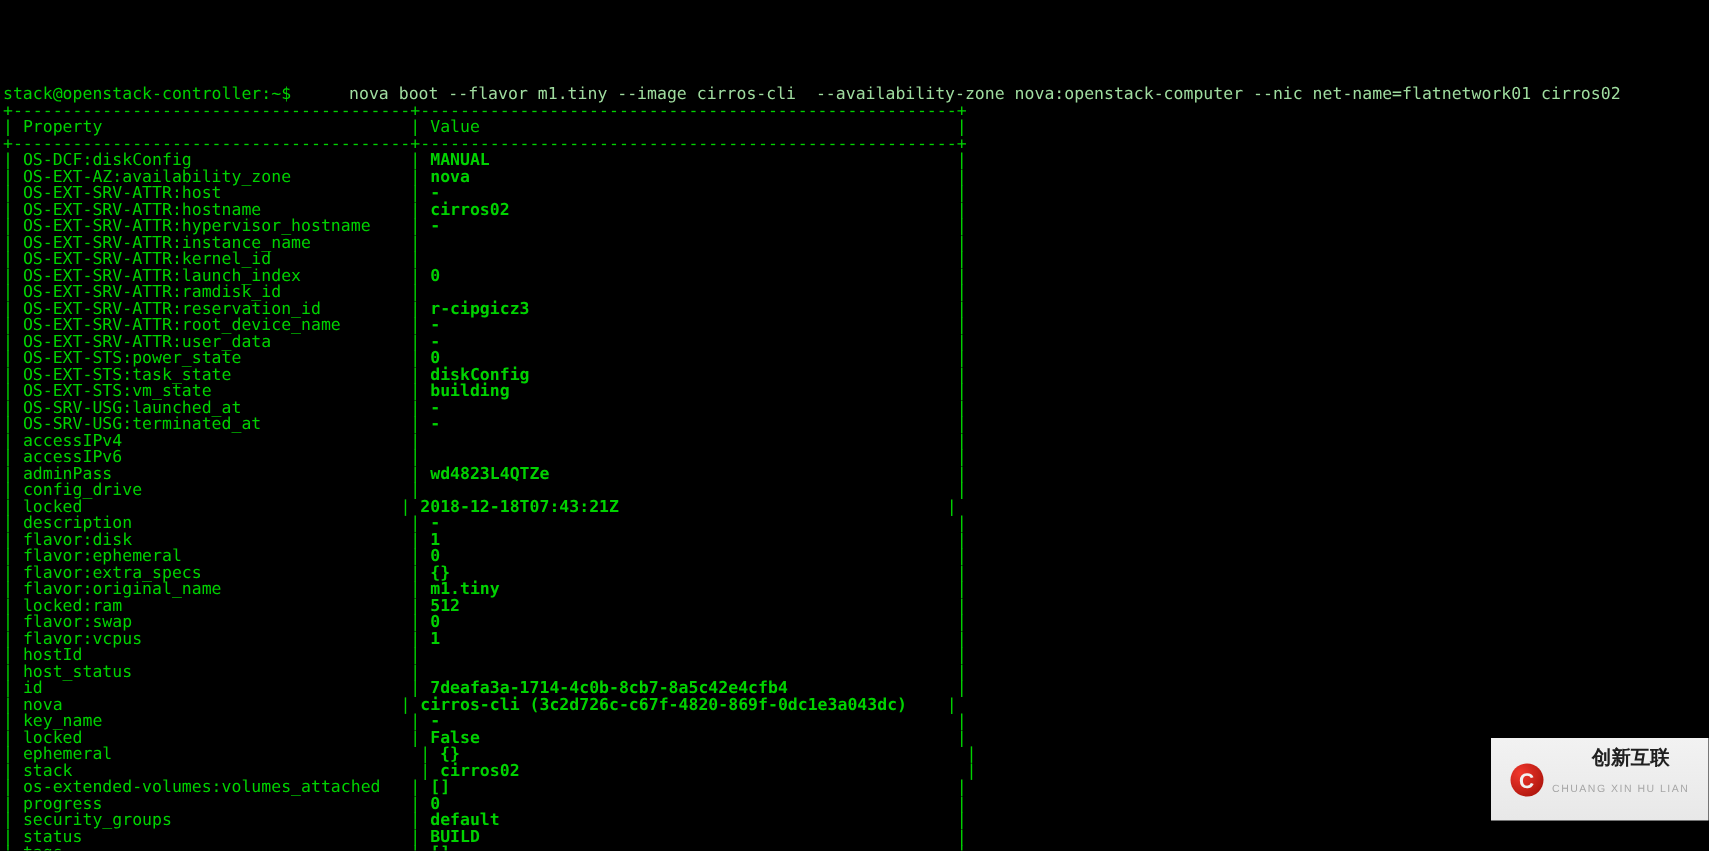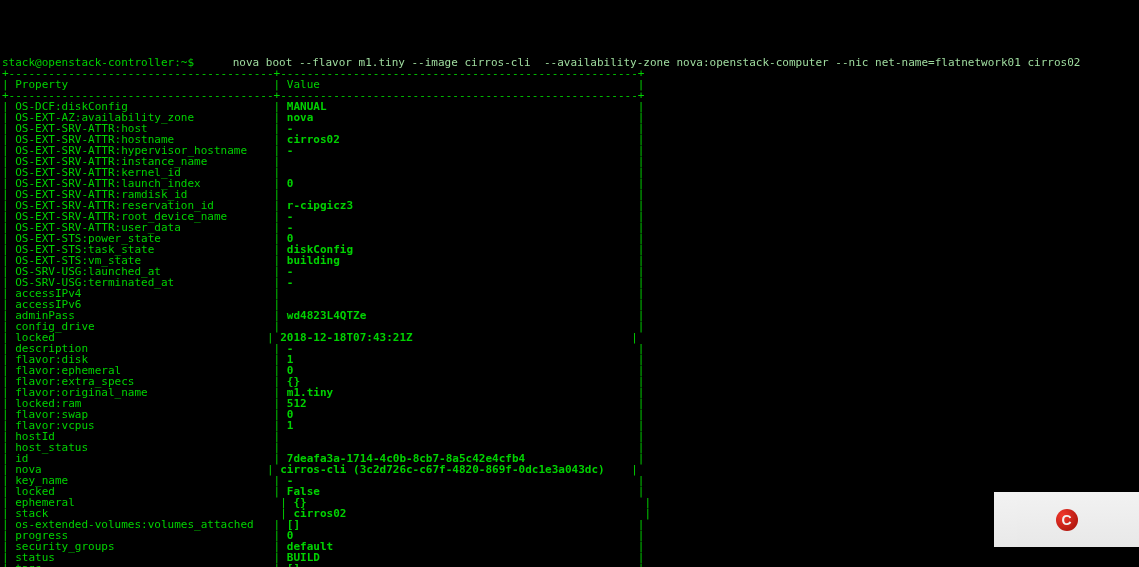--- a/index.html
+++ b/index.html
@@ -113,16 +113,20 @@
 <span class="border">| </span><span class="rowprop">status                                </span><span class="border"> | </span><span class="rowval">BUILD                                               </span><span class="border"> |</span>
 <span class="border">| </span><span class="rowprop">tags                                  </span><span class="border"> | </span><span class="rowval">[]                                                  </span><span class="border"> |</span>
 
 
 
 
 </pre>
 
 <div class="watermark">
   <div class="logo-c">C</div>
+  <div>
+    <span class="logo-t">创新互联</span>
+    <span class="logo-sub">CHUANG XIN HU LIAN</span>
+  </div>
 </div>
 
 
 
 
 </body></html>

